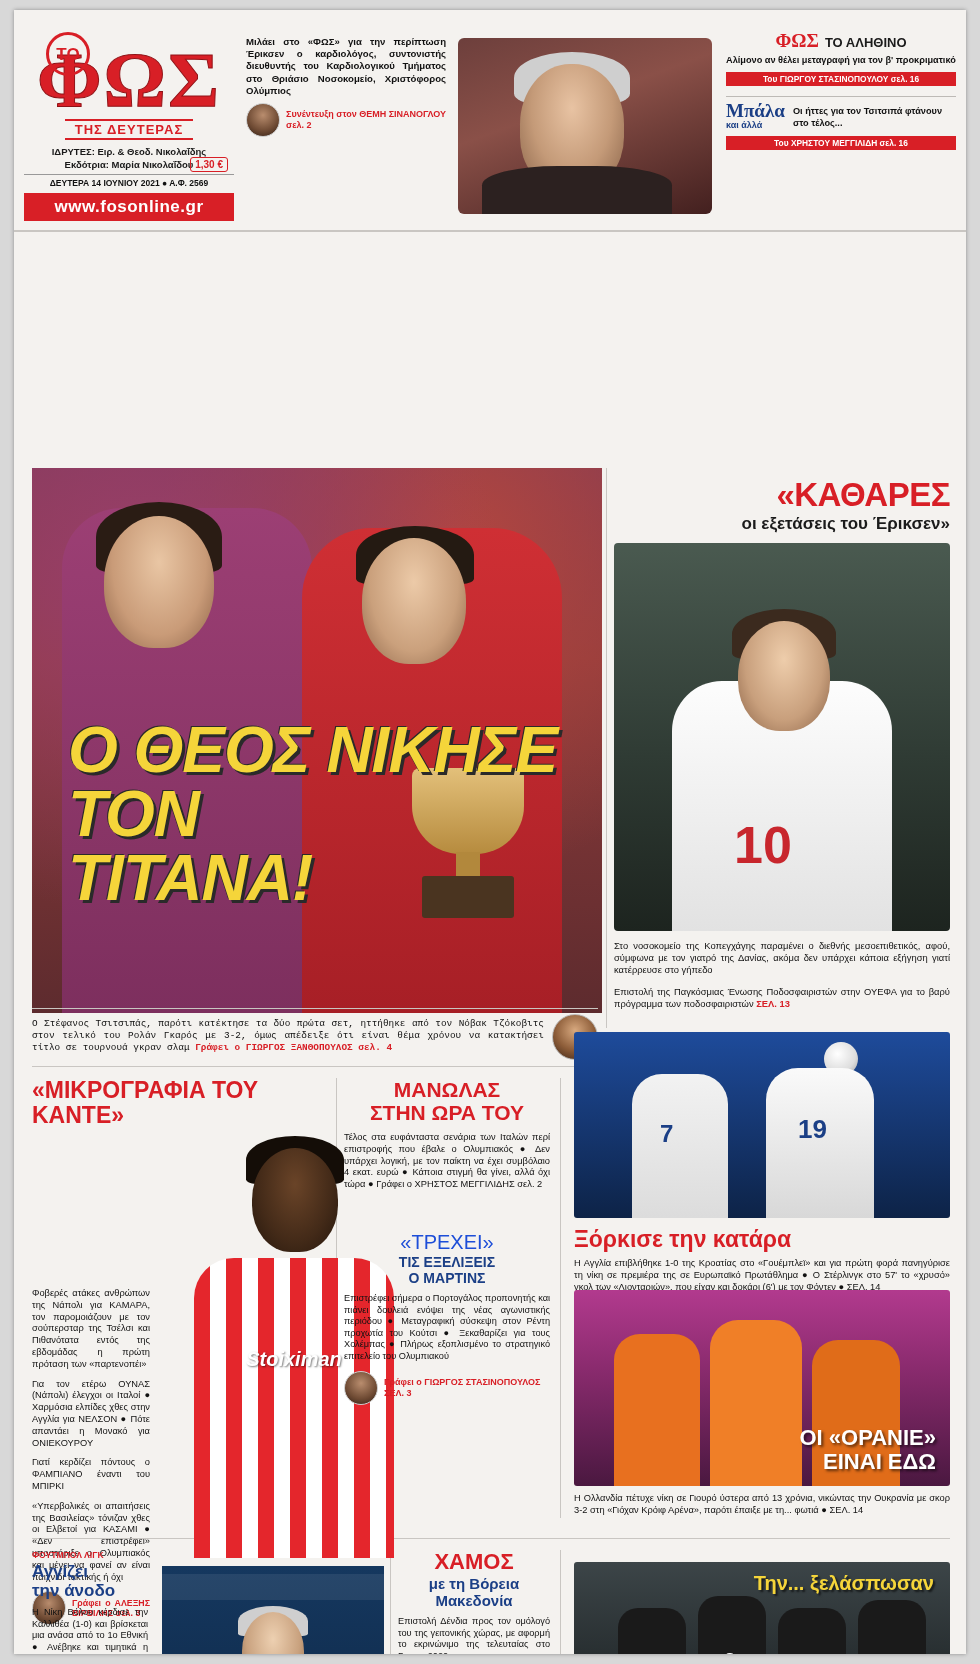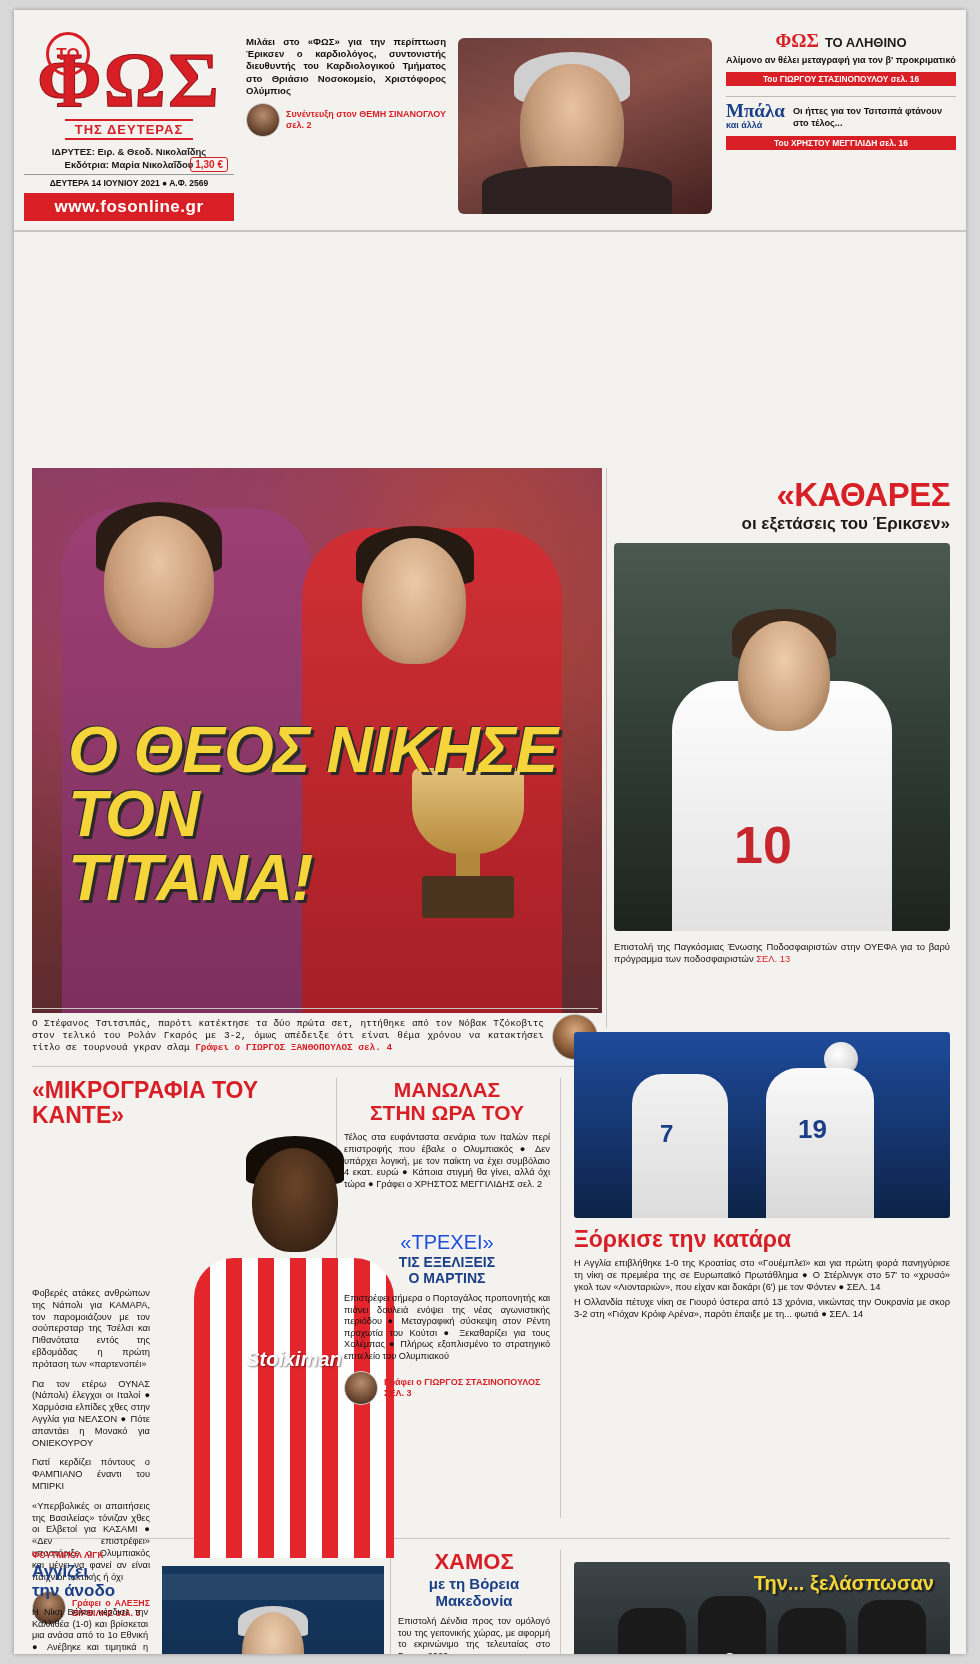--- a/index.html
+++ b/index.html
@@ -209,21 +209,21 @@
   .eriksen .photo .hair {
     position: absolute; left: 118px; top: 66px; width: 104px; height: 50px;
     border-radius: 50% 50% 12% 12%; background: #3b2a1e;
   }
   .eriksen .cap {
     margin-top: 9px; font-size: 9.4px; line-height: 12px; color: #111; text-align: justify;
   }
   .eriksen .cap2 {
     margin-top: 10px; font-size: 9.4px; line-height: 12px; color: #111; text-align: justify;
   }
-  .sel-tag { color: #d81f26; font-weight: normal; }
+  .sel-tag { color: #d81f26; font-weight: bold; }
   
   .kante { position: absolute; left: 18px; top: 846px; width: 300px; }
   .kante h2 {
     margin: 0; color: #d81f26; font-weight: bold; font-size: 23px; line-height: 25px;
   }
   .kante .col { margin-top: 160px; width: 118px; font-size: 9.3px; line-height: 11.8px; color: #111; text-align: justify; }
   .kante .col p { margin: 0 0 8px; }
   .kante .sign { display: flex; align-items: center; gap: 6px; margin-top: 8px; }
   .kante .sign .txt { font-size: 8.8px; color: #d81f26; font-weight: bold; line-height: 10px; }
   .kante-photo {
@@ -426,20 +426,21 @@
 
     <div class="eriksen">
       <h2>«ΚΑΘΑΡΕΣ</h2>
       <h3>οι εξετάσεις του Έρικσεν»</h3>
       <div class="photo">
         <div class="body"></div>
         <div class="num">10</div>
         <div class="hair"></div>
         <div class="head"></div>
       </div>
+      <p class="cap">Στο νοσοκομείο της Κοπεγχάγης παραμένει ο διεθνής μεσοεπιθετικός, αφού, σύμφωνα με τον γιατρό της Δανίας, ακόμα δεν υπάρχει κάποια εξήγηση γιατί κατέρρευσε στο γήπεδο</p>
       <p class="cap2">
         <span>Επιστολή της Παγκόσμιας Ένωσης Ποδοσφαιριστών στην ΟΥΕΦΑ για το βαρύ πρόγραμμα των ποδοσφαιριστών</span>
         <span class="sel-tag">ΣΕΛ. 13</span>
       </p>
     </div>
 
     <div class="kante">
       <h2>«ΜΙΚΡΟΓΡΑΦΙΑ ΤΟΥ ΚΑΝΤΕ»</h2>
       <div class="col">
         <p>Φοβερές ατάκες ανθρώπων της Νάπολι για ΚΑΜΑΡΑ, τον παρομοιάζουν με τον σούπερσταρ της Τσέλσι και Πιθανότατα εντός της εβδομάδας η πρώτη πρόταση των «παρτενοπέι»</p>
@@ -486,20 +487,29 @@
         <div class="p-a"></div>
         <div class="n-a">7</div>
         <div class="p-b"></div>
         <div class="n19">19</div>
       </div>
       <h2>Ξόρκισε την κατάρα</h2>
       <p>Η Αγγλία επιβλήθηκε 1-0 της Κροατίας στο «Γουέμπλεϊ» και για πρώτη φορά πανηγύρισε τη νίκη σε πρεμιέρα της σε Ευρωπαϊκό Πρωτάθλημα ● Ο Στέρλινγκ στο 57' το «χρυσό» γκολ των «Λιονταριών», που είχαν και δοκάρι (6') με τον Φόντεν ● ΣΕΛ. 14</p>
     </div>
 
     <div class="oranje">
+      <div class="photo">
+        <div class="o1"></div>
+        <div class="o2"></div>
+        <div class="o3"></div>
+        <div class="cap">
+          <div>ΟΙ «ΟΡΑΝΙΕ»</div>
+          <div>ΕΙΝΑΙ ΕΔΩ</div>
+        </div>
+      </div>
       <p>Η Ολλανδία πέτυχε νίκη σε Γιουρό ύστερα από 13 χρόνια, νικώντας την Ουκρανία με σκορ 3-2 στη «Γιόχαν Κρόιφ Αρένα», παρότι έπαιξε με τη... φωτιά ● ΣΕΛ. 14</p>
     </div>
 
     <div class="fleague">
       <div class="kicker">ΦΟΥΤΜΠΟΛ ΛΙΓΚ</div>
       <h2>
         <span>Αγγίζει</span><br>
         <span>την άνοδο</span>
       </h2>
       <p>Η Νίκη Βόλου κέρδισε την Καλλιθέα (1-0) και βρίσκεται μια ανάσα από το 1ο Εθνική ● Ανέβηκε και τιμητικά η Καρδιά, έπειτα από την ήττα του Πανσερραϊκού στην Παναχαϊκή από τον Αλμωπό (1-0)</p>

